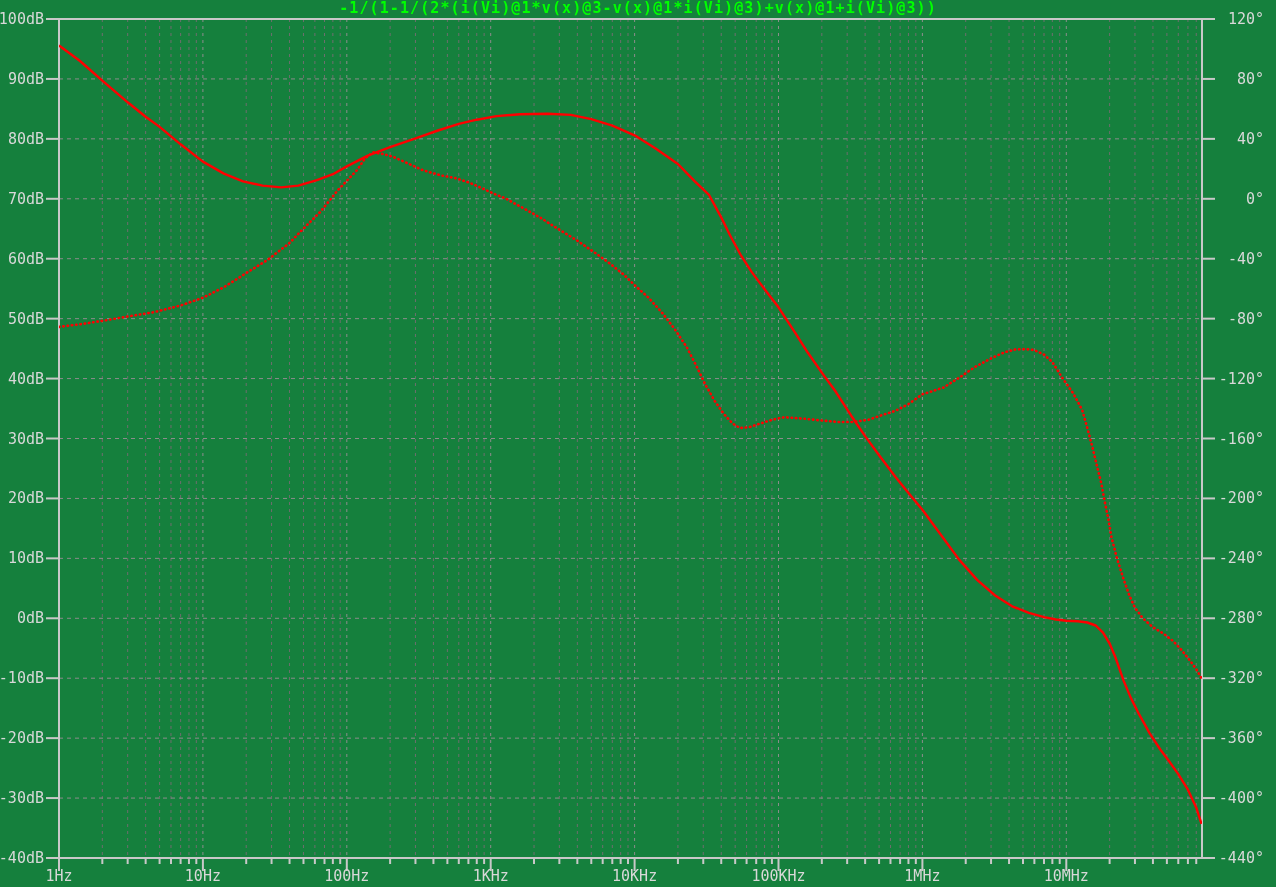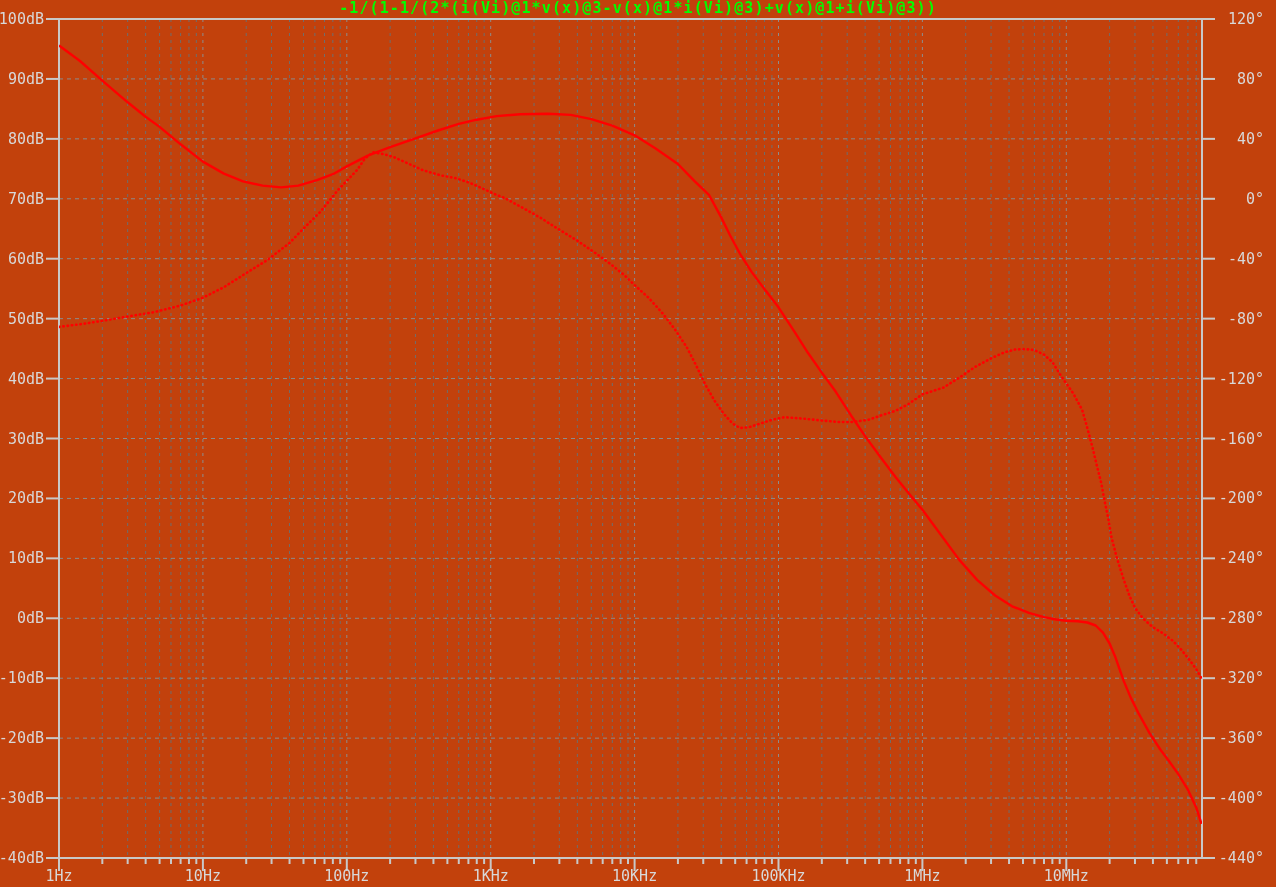--- a/index.html
+++ b/index.html
@@ -1,19 +1,19 @@
 <!DOCTYPE html>
 <html><head>
 <meta charset="utf-8">
 <style>
   html,body{margin:0;padding:0;background:#000;}
   #stage{
     position:relative;
     width:1276px;height:887px;
-    background:#c2410c;
+    background:#15803d;
     overflow:hidden;
     font-family:"DejaVu Sans Mono","Liberation Mono",monospace;
   }
   #plot-title{
     position:absolute;top:0;left:0;width:1276px;height:18px;
     text-align:center;
     font-size:15px;font-weight:bold;letter-spacing:1.1px;
     color:#00ff00;
     white-space:nowrap;
     line-height:17px;

